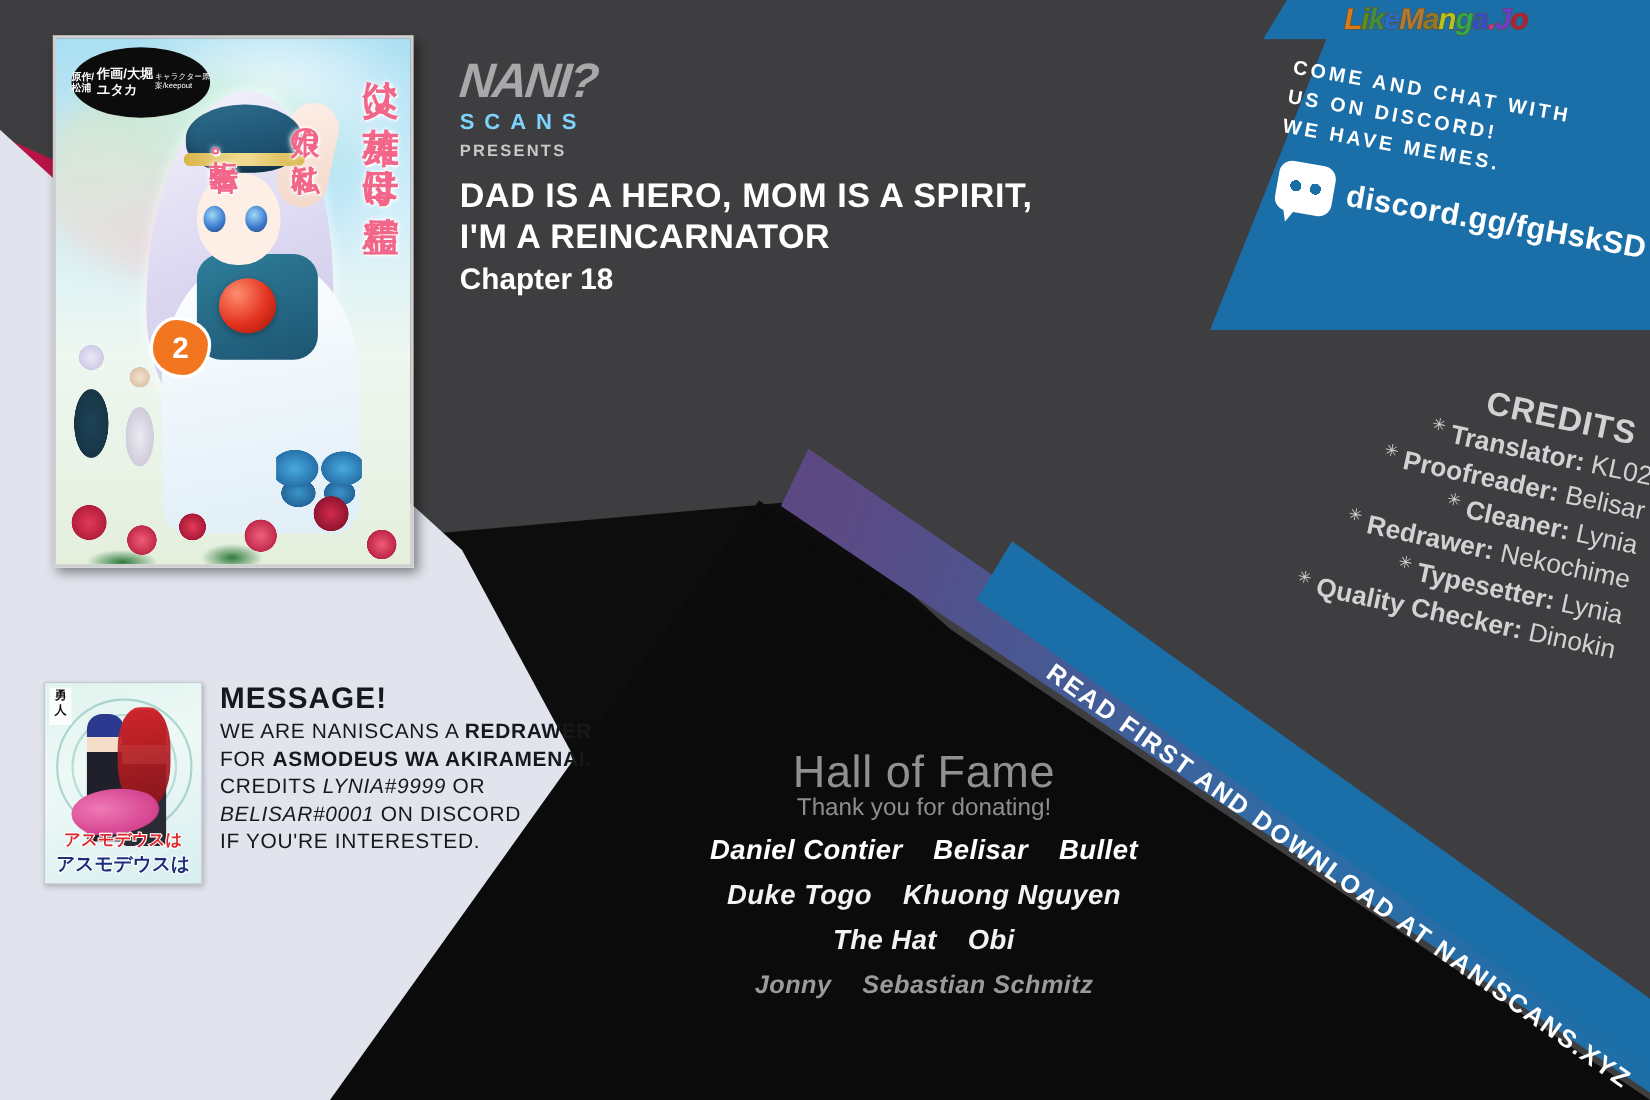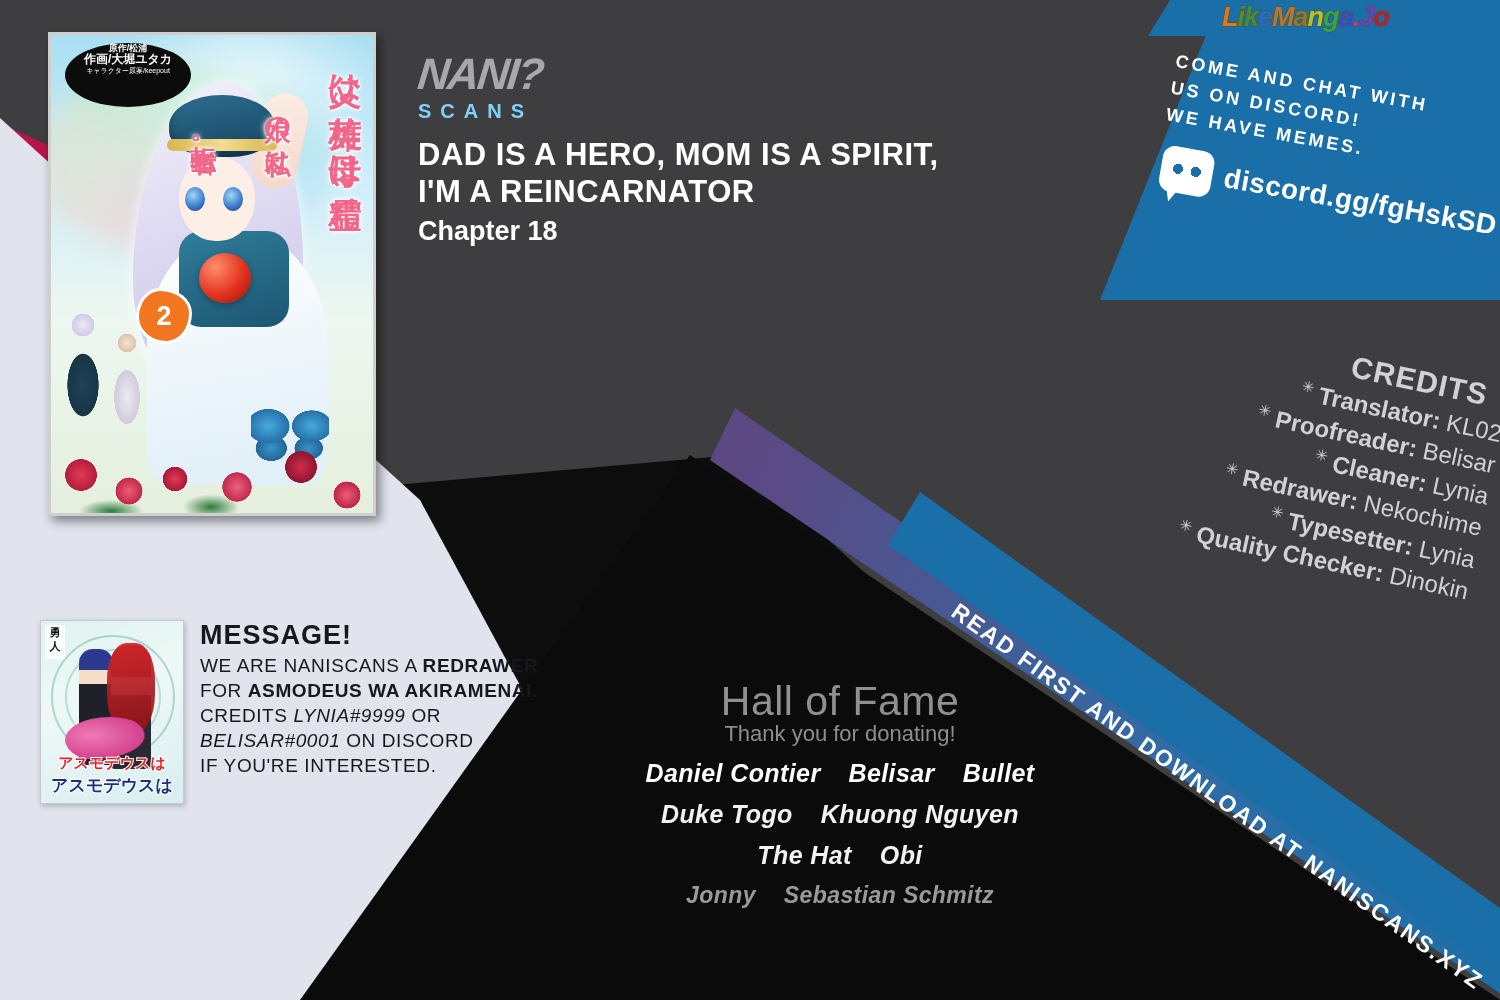--- a/index.html
+++ b/index.html
@@ -132,21 +132,21 @@
   .cover .sidechars{position:absolute;left:6px;top:268px;width:100px;height:130px;
     background:
       radial-gradient(circle 16px at 26px 22px,#ece7f7 0%,#cfc9e6 70%,transparent 72%),
       radial-gradient(ellipse 22px 44px at 26px 82px,#123a52 0%,#0d2b3d 70%,transparent 72%),
       radial-gradient(circle 13px at 70px 40px,#f6e3cf 0%,#dcc0a4 70%,transparent 72%),
       radial-gradient(ellipse 18px 38px at 70px 94px,#eceaf2 0%,#cfcbdb 70%,transparent 72%);
     opacity:.95;}
   .cover-authorbadge{
     position:absolute;left:14px;top:8px;width:126px;height:64px;border-radius:50%;
     background:#0c0c0c;color:#fff;
-    display:flex;flex-direction:column;justify-content:flex-start;align-items:center;
+    display:flex;justify-content:flex-end;align-items:center;
     line-height:1.15;}
   .cover-authorbadge .l1{font-size:9px;font-weight:700;}
   .cover-authorbadge .l2{font-size:12px;font-weight:700;}
   .cover-authorbadge .l3{font-size:7px;}
   .cover-vt{
     position:absolute;writing-mode:vertical-rl;
     font-family:"Liberation Serif",serif;font-weight:700;color:#f2668a;
     text-shadow:0 0 3px #fff,0 0 6px #fff,1px 1px 0 #fff;letter-spacing:2px;}
   .cover-vt.main{right:6px;top:14px;font-size:33px;}
   .cover-vt.sub{right:78px;top:62px;font-size:26px;}
@@ -285,20 +285,21 @@
 
     <div class="cover-vt main">父は英雄、母は精霊、</div>
     <div class="cover-vt sub">娘の私は</div>
     <div class="cover-vt sub2">転生者。</div>
     <div class="cover-vol">2</div>
   </div>
 
   <div class="nani">
     <div class="nani-logo">NANI?</div>
     <div class="nani-scans">SCANS</div>
+    <div class="nani-presents">PRESENTS</div>
     <div class="title">
       <div>DAD IS A HERO, MOM IS A SPIRIT,</div>
       <div>I'M A REINCARNATOR</div>
     </div>
     <div class="chapter">Chapter 18</div>
   </div>
 
   <div class="discord-wrap">
     <div class="discord-line">COME AND CHAT WITH</div>
     <div class="discord-line">US ON DISCORD!</div>

